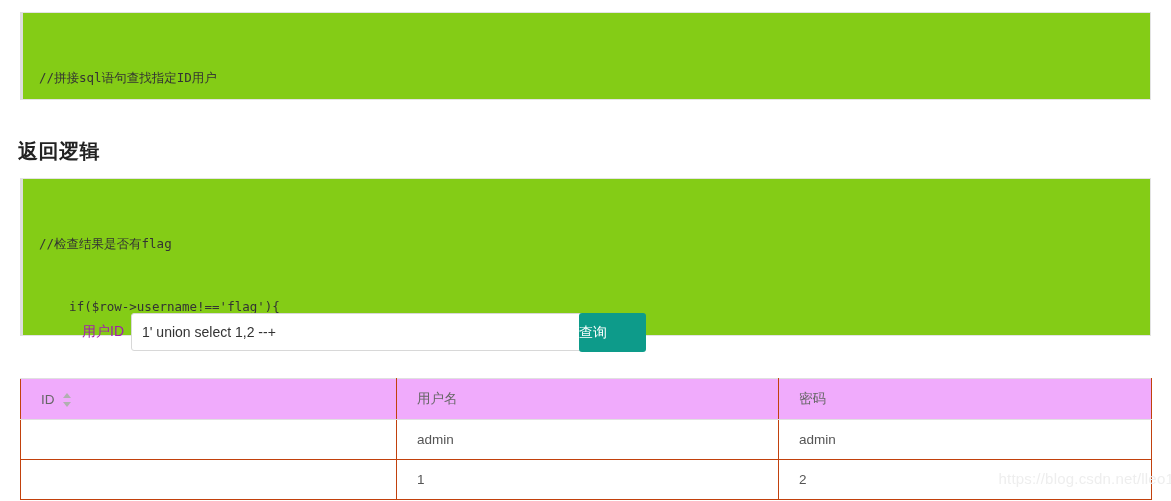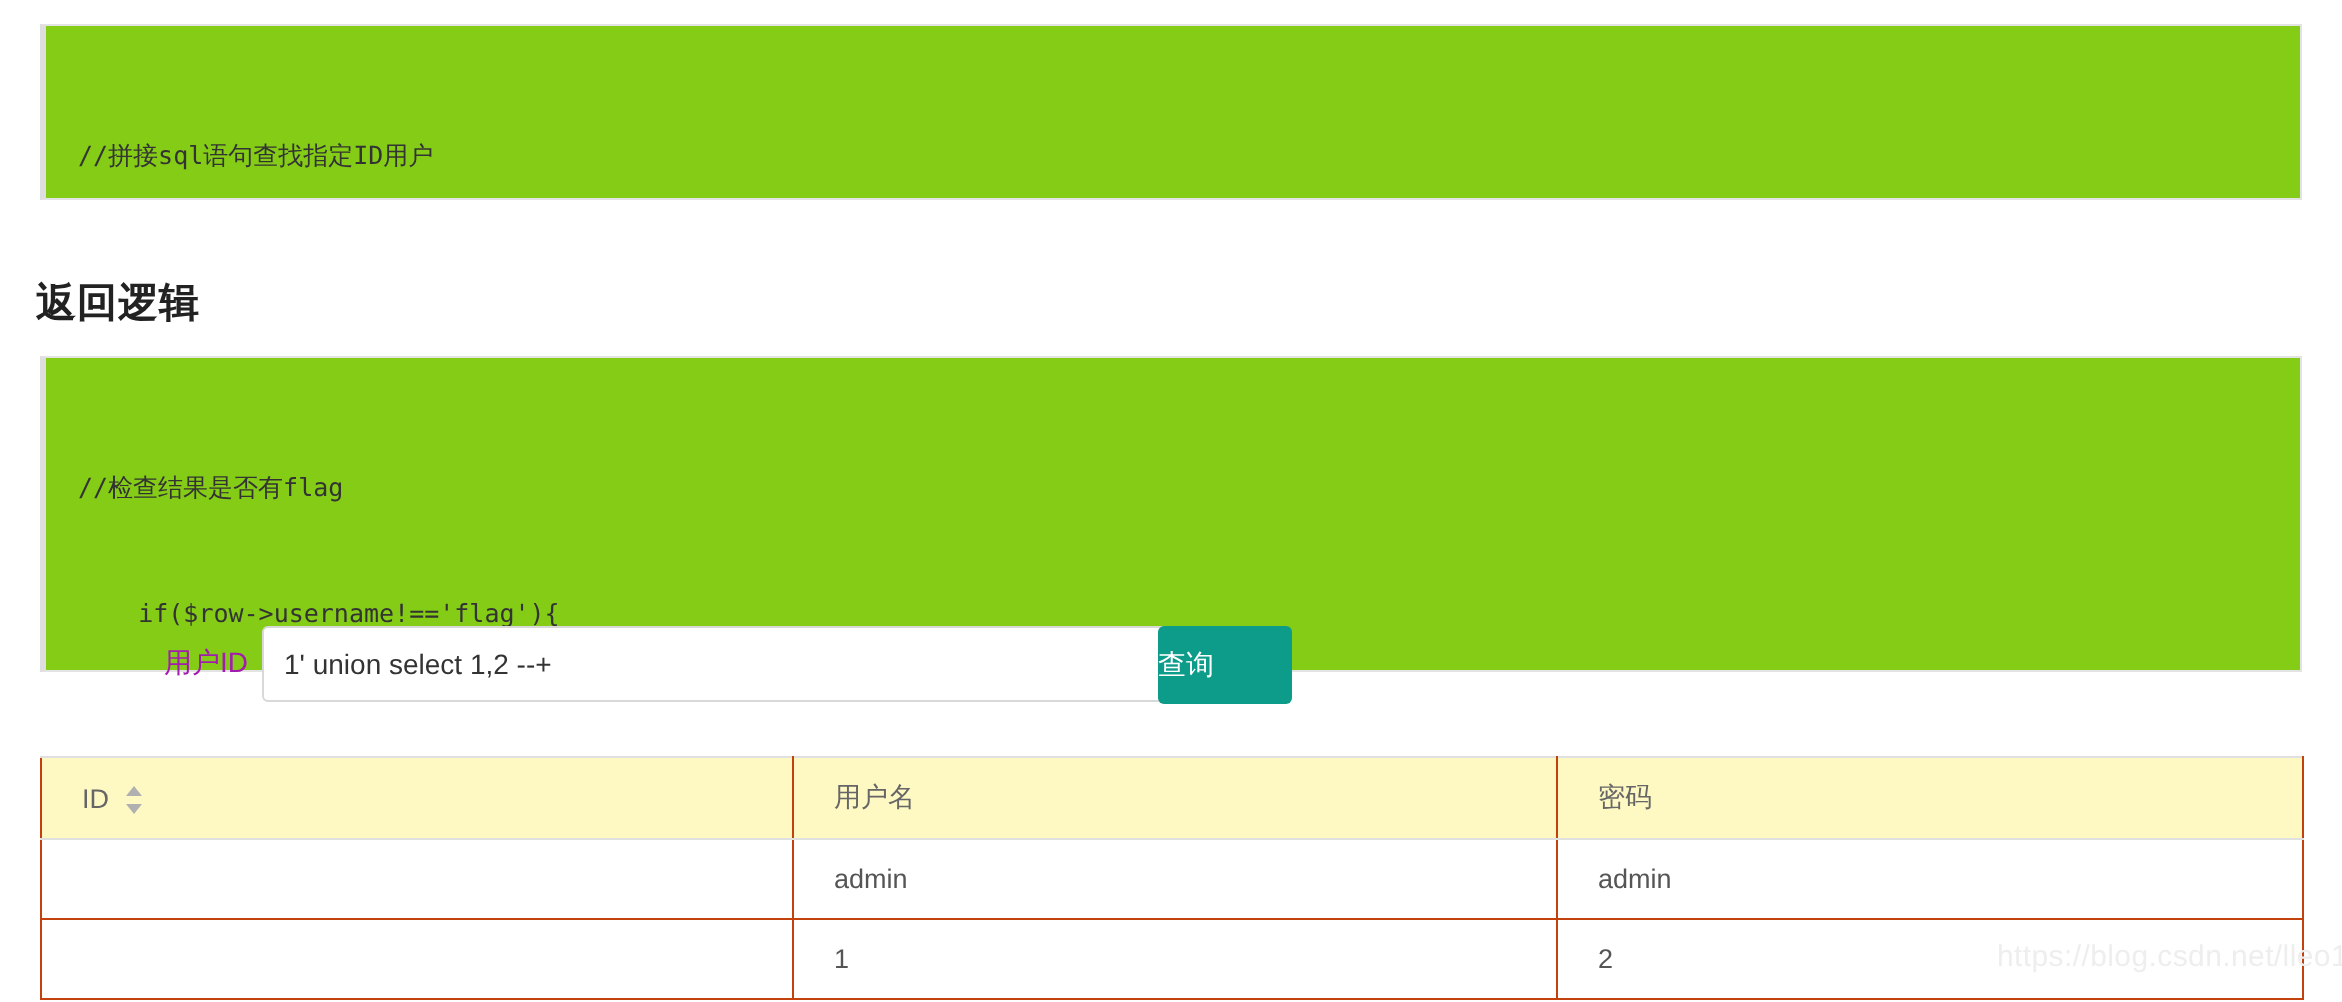--- a/index.html
+++ b/index.html
@@ -130,21 +130,21 @@
     border: 1px solid #c2410c;
     text-align: left;
     font-weight: normal;
     padding: 0 0 0 20px;
     vertical-align: middle;
     color: #555555;
     overflow: hidden;
     white-space: nowrap;
   }
   #results-table thead th {
-    background: #fef9c3;
+    background: #f0abfc;
     height: 40px;
     color: #666666;
     border-top: 1px solid #e0e0e0;
     border-bottom: 1px solid #e0e0e0;
   }
   #results-table tbody td {
     background: #ffffff;
     height: 39px;
   }
   .col-id     { width: 376px; }

